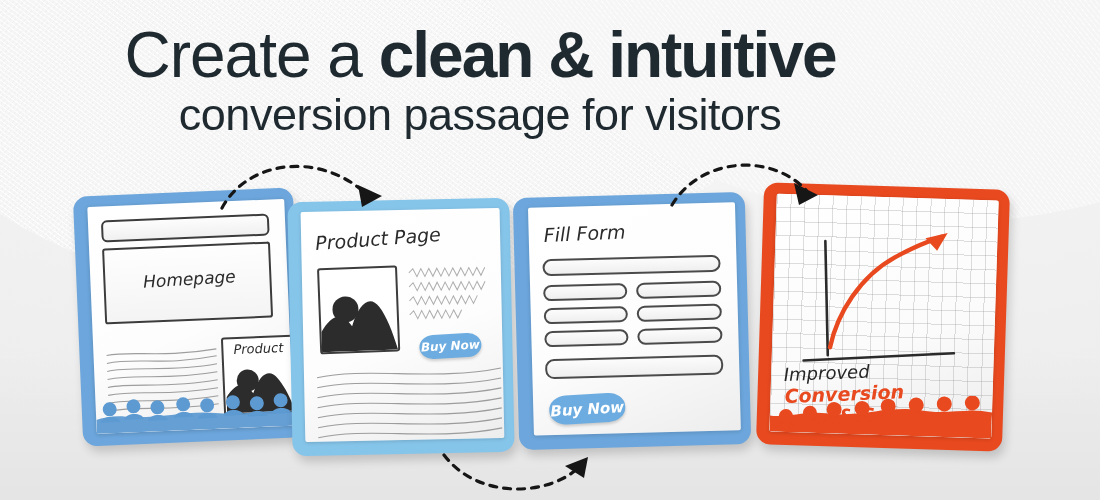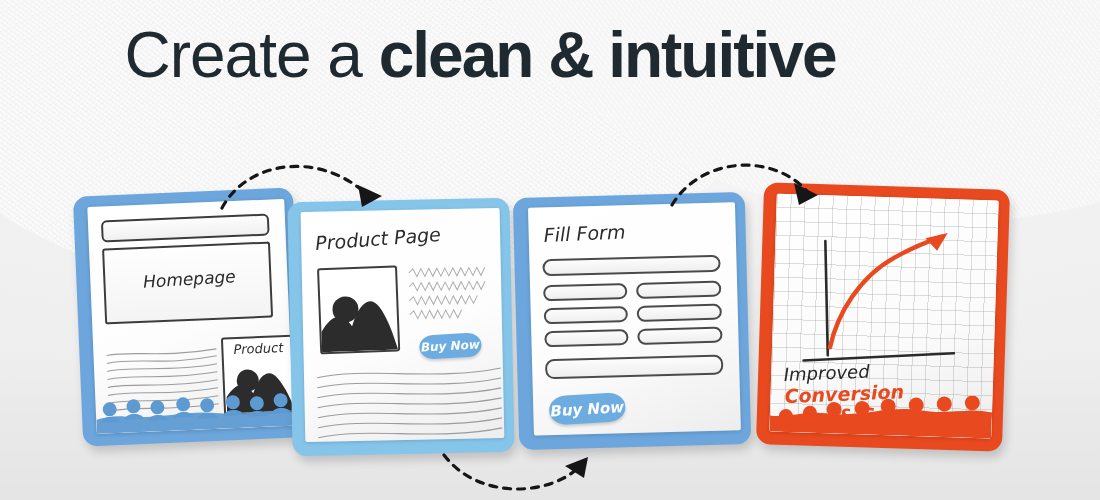--- a/index.html
+++ b/index.html
@@ -96,20 +96,21 @@
 <div id="stage">
 
   <div class="bg-base"></div>
   <div class="bg-grad"></div>
   <div class="bg-swath"></div>
   <div class="bg-swath2"></div>
   <div class="bg-vig"></div>
 
   <div class="headline">
     <div class="hl1"><span class="thin">Create a </span><span class="bold">clean &amp; intuitive</span></div>
+    <div class="hl2">conversion passage for visitors</div>
   </div>
 
   <div class="card" style="left:78px;top:192px;width:220px;height:250px;transform:rotate(-2.4deg);">
     <div class="frame" style="background:#6ca6dc;"></div>
     <div class="paper" style="left:14px;top:11px;right:9px;bottom:12px;border-radius:2px;
                 box-shadow:0 1px 4px rgba(0,0,0,.18);">
 
       <div class="sk-box" style="position:absolute;left:13px;top:14px;width:168px;height:22px;border-radius:6px;
                   background:linear-gradient(180deg,#fdfdfd,#f0f0f0);"></div>
 

